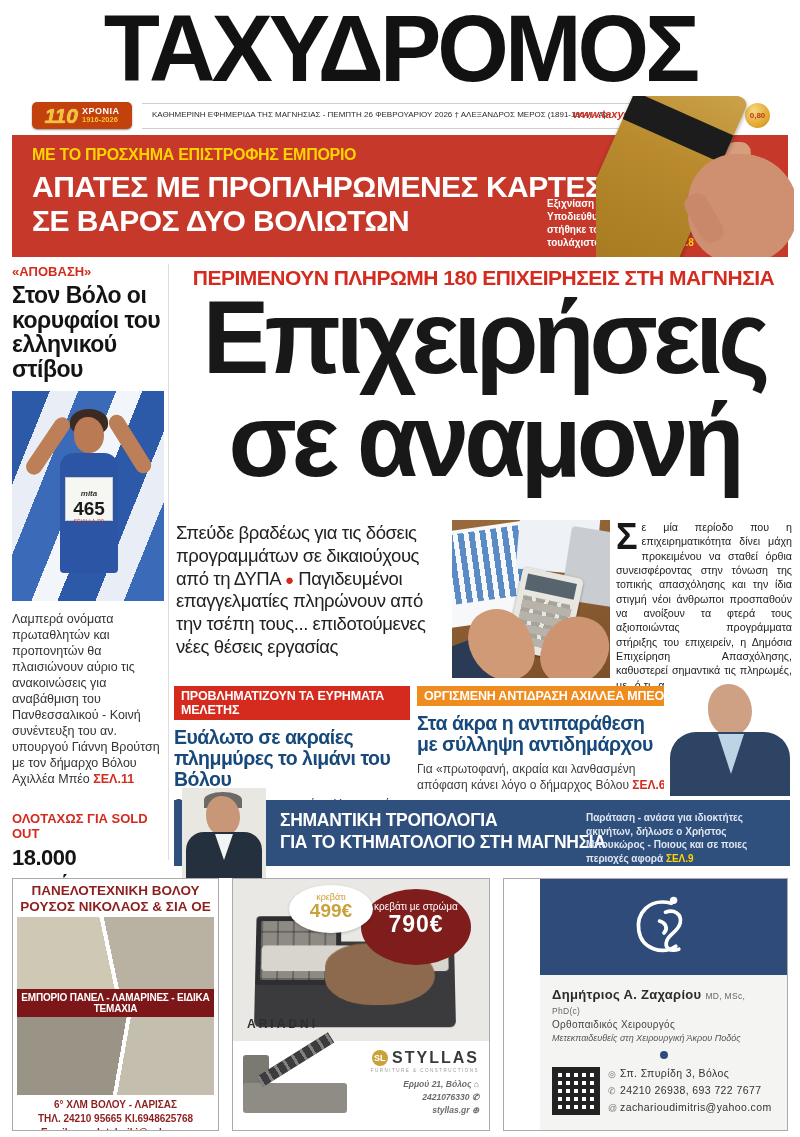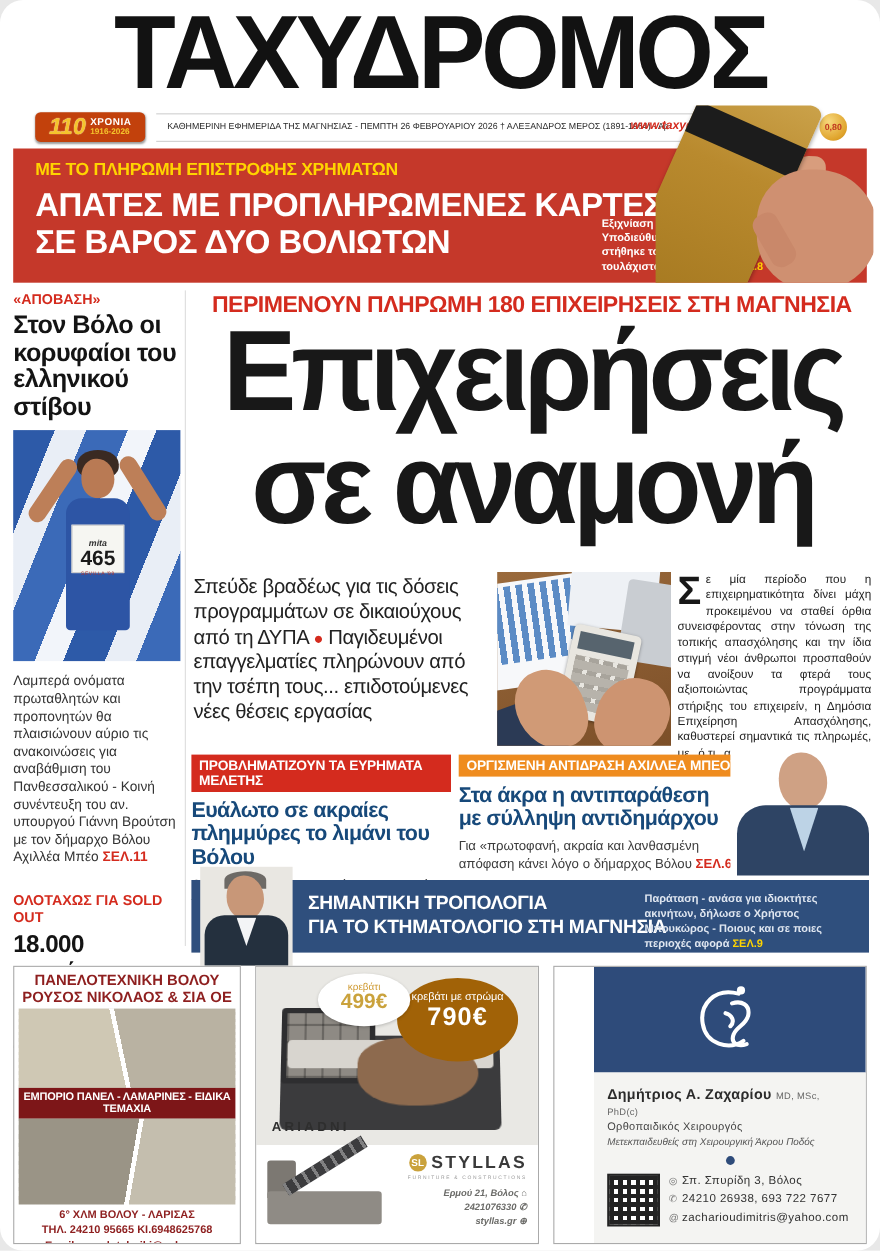--- a/index.html
+++ b/index.html
@@ -1,17 +1,17 @@
 <!DOCTYPE html>
 <html><head>
 <meta charset="utf-8">
 <style>
   * { margin:0; padding:0; box-sizing:border-box; }
   body { background:#e8e8e8; font-family:"Liberation Sans", sans-serif; }
-  .page { position:relative; width:800px; height:1137px; background:#fff; margin:0 auto; overflow:hidden;border-radius:21px; }
+  .page { position:relative; width:800px; height:1137px; background:#fff; margin:0 auto; overflow:hidden; }
 
   
   .masthead-title { position:absolute; top:2px; left:0; right:0; text-align:center;
     font-size:92px; font-weight:bold; color:#121212; letter-spacing:-4px; line-height:1.02;
     transform:scaleY(1.03); }
   .infobar { position:absolute; top:102px; left:12px; right:12px; height:28px; }
   .infobar-rule { position:absolute; left:130px; right:60px; height:0; border-top:1px solid #cfcfcf; }
   .rule-top { top:1px; } .rule-bottom { top:26px; }
   .anniv-badge { position:absolute; left:20px; top:0; width:100px; height:27px; background:#c2410c;
     border-radius:5px; display:flex; align-items:center; justify-content:center; gap:4px;
@@ -171,21 +171,21 @@
     background:linear-gradient(100deg,#9a9486 0 52%, #fff 52% 54%, #c4beae 54%),
       repeating-linear-gradient(0deg, rgba(255,255,255,.4) 0 4px, rgba(70,60,45,.28) 4px 8px); }
   .ap-contact { text-align:center; color:#8e1f1f; font-size:10px; font-weight:bold; line-height:1.4;
     padding-top:3px; }
   .ad-styllas { width:258px; }
   .as-top { position:relative; height:162px; background:#e9e8e4; overflow:hidden; }
   .as-oval1 { position:absolute; left:56px; top:6px; width:84px; height:48px; background:#fff;
     border-radius:50%; text-align:center; z-index:2; box-shadow:0 1px 3px rgba(0,0,0,.2); }
   .as-oval1 .lbl { display:block; font-size:9px; color:#cf9a32; margin-top:7px; }
   .as-oval1 .prc { display:block; font-size:19px; font-weight:bold; color:#caa23c; line-height:.9; }
-  .as-oval2 { position:absolute; left:128px; top:10px; width:110px; height:76px; background:#a16207;
+  .as-oval2 { position:absolute; left:128px; top:10px; width:110px; height:76px; background:#7f1d1d;
     border-radius:50%; text-align:center; color:#fff; z-index:1; }
   .as-oval2 .lbl { display:block; font-size:10px; margin-top:12px; line-height:1.15; }
   .as-oval2 .prc { display:block; font-size:23px; font-weight:bold; line-height:1; letter-spacing:1px; }
   .as-bed { position:absolute; left:22px; top:62px; width:200px; height:86px; background:#3b3b3d;
     border-radius:6px; transform:perspective(300px) rotateX(4deg); }
   .as-headboard { position:absolute; left:0; top:-26px; width:86px; height:70px; background:#8e8a84;
     border:5px solid #2e2e30; border-radius:4px;
     background-image:repeating-linear-gradient(0deg, rgba(0,0,0,.25) 0 2px, rgba(0,0,0,0) 2px 16px),
       repeating-linear-gradient(90deg, rgba(0,0,0,.25) 0 2px, rgba(0,0,0,0) 2px 16px); }
   .as-mattress { position:absolute; left:6px; top:4px; width:188px; height:26px; background:#d8d5cf;
@@ -244,21 +244,21 @@
       </span>
     </div>
     <div class="dateline">ΚΑΘΗΜΕΡΙΝΗ ΕΦΗΜΕΡΙΔΑ ΤΗΣ ΜΑΓΝΗΣΙΑΣ  - ΠΕΜΠΤΗ 26 ΦΕΒΡΟΥΑΡΙΟΥ 2026  † ΑΛΕΞΑΝΔΡΟΣ ΜΕΡΟΣ (1891-1964) - Αριθμ. Φύλλου 6088 - Μ.Ε.Τ.: 230319</div>
     <div class="site-url">www.taxydromos.gr</div>
     <div class="price-badge">
       <span>0,80</span>
     </div>
   </div>
 
   <div class="top-banner">
-    <div class="tb-kicker">ΜΕ ΤΟ ΠΛΗΡΩΜΗ ΕΠΙΣΤΡΟΦΗΣ ΧΡΗΜΑΤΩΝ</div>
+    <div class="tb-kicker">ΜΕ ΤΟ ΠΡΟΣΧΗΜΑ ΕΠΙΣΤΡΟΦΗΣ ΕΜΠΟΡΙΟ</div>
     <div class="tb-headline">
       <span>ΑΠΑΤΕΣ ΜΕ ΠΡΟΠΛΗΡΩΜΕΝΕΣ ΚΑΡΤΕΣ</span><br>
       <span>ΣΕ ΒΑΡΟΣ ΔΥΟ ΒΟΛΙΩΤΩΝ</span>
     </div>
     <div class="tb-deck">
       <span>Εξιχνίαση από την Υποδιεύθυνση Δίωξης - Πως στήθηκε το κόλπο που μετρά τουλάχιστον δύο θύματα </span><span class="tb-page">ΣΕΛ.8</span>
     </div>
   </div>
 
   <div class="card-graphic">

